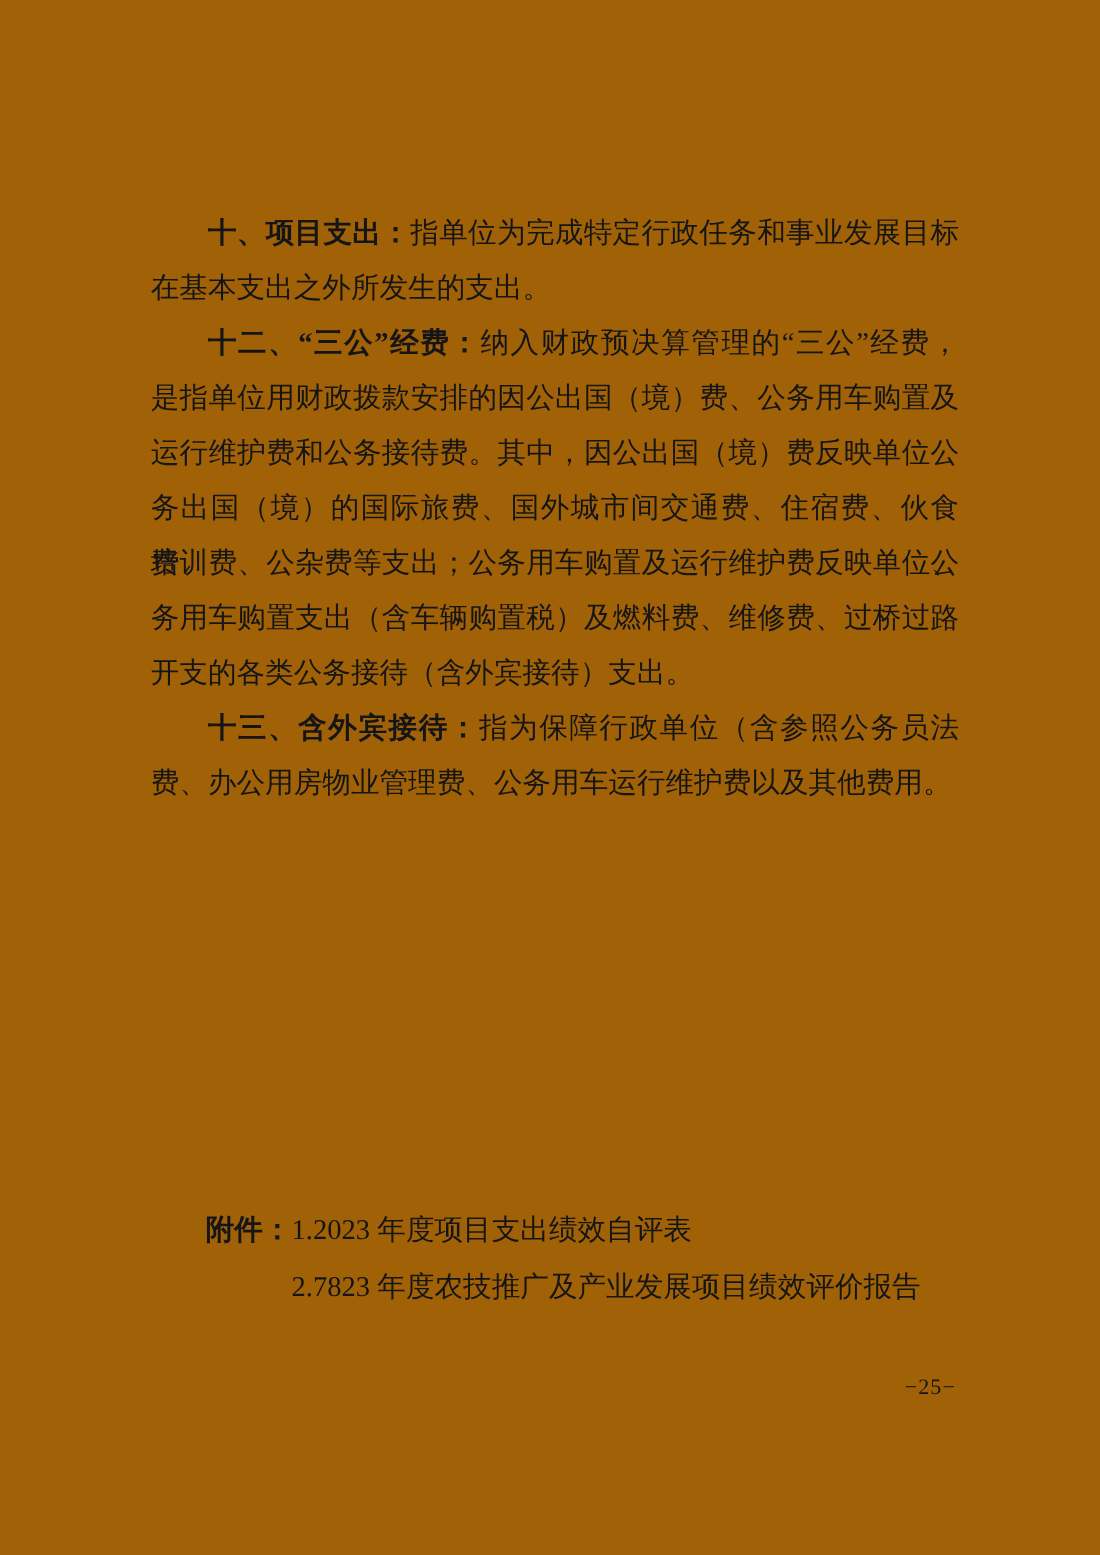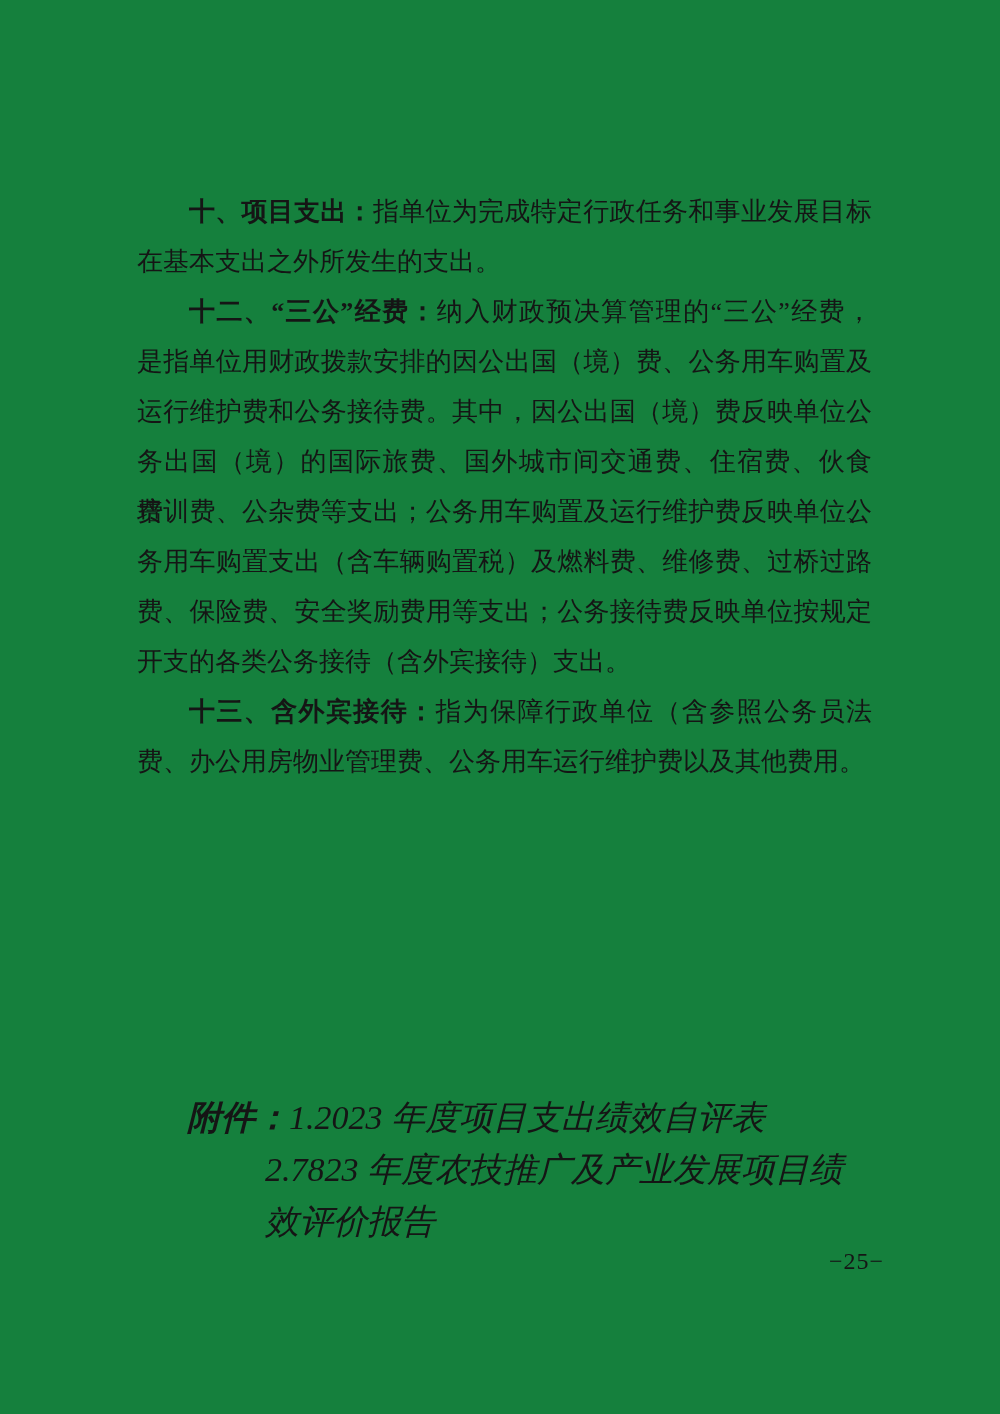--- a/index.html
+++ b/index.html
@@ -8,21 +8,21 @@
     background: #ffffff;
   }
   body {
     font-family: "Liberation Serif", "DejaVu Serif", serif;
     color: #151515;
   }
   .page {
     position: relative;
     width: 1000px;
     height: 1414px;
-    background: #15803d;
+    background: #a16207;
     overflow: hidden;
   }
   .text-block {
     position: absolute;
     left: 137px;
     top: 187px;
     width: 735px;
   }
   .line {
     height: 50px;
@@ -43,57 +43,55 @@
   }
   .attachments {
     position: absolute;
     left: 137px;
     top: 1092px;
     width: 735px;
   }
   .att-line {
     height: 52px;
     line-height: 52px;
-    font-size: 34px;
-    font-style: italic;
+    font-size: 26px;
   }
   .att-first {
     padding-left: 50px;
   }
   
   .att-cont {
     padding-left: 128px;
   }
   .page-number {
     position: absolute;
     top: 1246px;
-    right: 116px;
+    right: 131px;
     height: 30px;
     line-height: 30px;
-    font-size: 24px;
+    font-size: 20px;
     letter-spacing: 1px;
   }
 </style>
 </head>
 <body>
 
 <div class="page">
 
   <div class="text-block">
     <div class="line indent just"><span class="b">十、项目支出：</span><span>指单位为完成特定行政任务和事业发展目标</span></div>
     <div class="line"><span>在基本支出之外所发生的支出。</span></div>
 
 
     <div class="line indent just"><span class="b">十二、“三公”经费：</span><span>纳入财政预决算管理的“三公”经费，</span></div>
     <div class="line just"><span>是指单位用财政拨款安排的因公出国（境）费、公务用车购置及</span></div>
     <div class="line just"><span>运行维护费和公务接待费。其中，因公出国（境）费反映单位公</span></div>
     <div class="line just"><span>务出国（境）的国际旅费、国外城市间交通费、住宿费、伙食费、</span></div>
     <div class="line just"><span>培训费、公杂费等支出；公务用车购置及运行维护费反映单位公</span></div>
     <div class="line just"><span>务用车购置支出（含车辆购置税）及燃料费、维修费、过桥过路</span></div>
-    <div class="line just"><span>费、保险费、安全奖励费用等支出；公务接待费反映单位按规定</span></div>
     <div class="line"><span>开支的各类公务接待（含外宾接待）支出。</span></div>
 
     <div class="line indent just"><span class="b">十三、含外宾接待：</span><span>指为保障行政单位（含参照公务员法</span></div>
     <div class="line"><span>费、办公用房物业管理费、公务用车运行维护费以及其他费用。</span></div>
   </div>
 
   <div class="attachments">
     <div class="att-line att-first"><span class="b">附件：</span><span>1.2023 年度项目支出绩效自评表</span></div>
     <div class="att-line att-cont"><span>2.7823 年度农技推广及产业发展项目绩效评价报告</span></div>
   </div>

